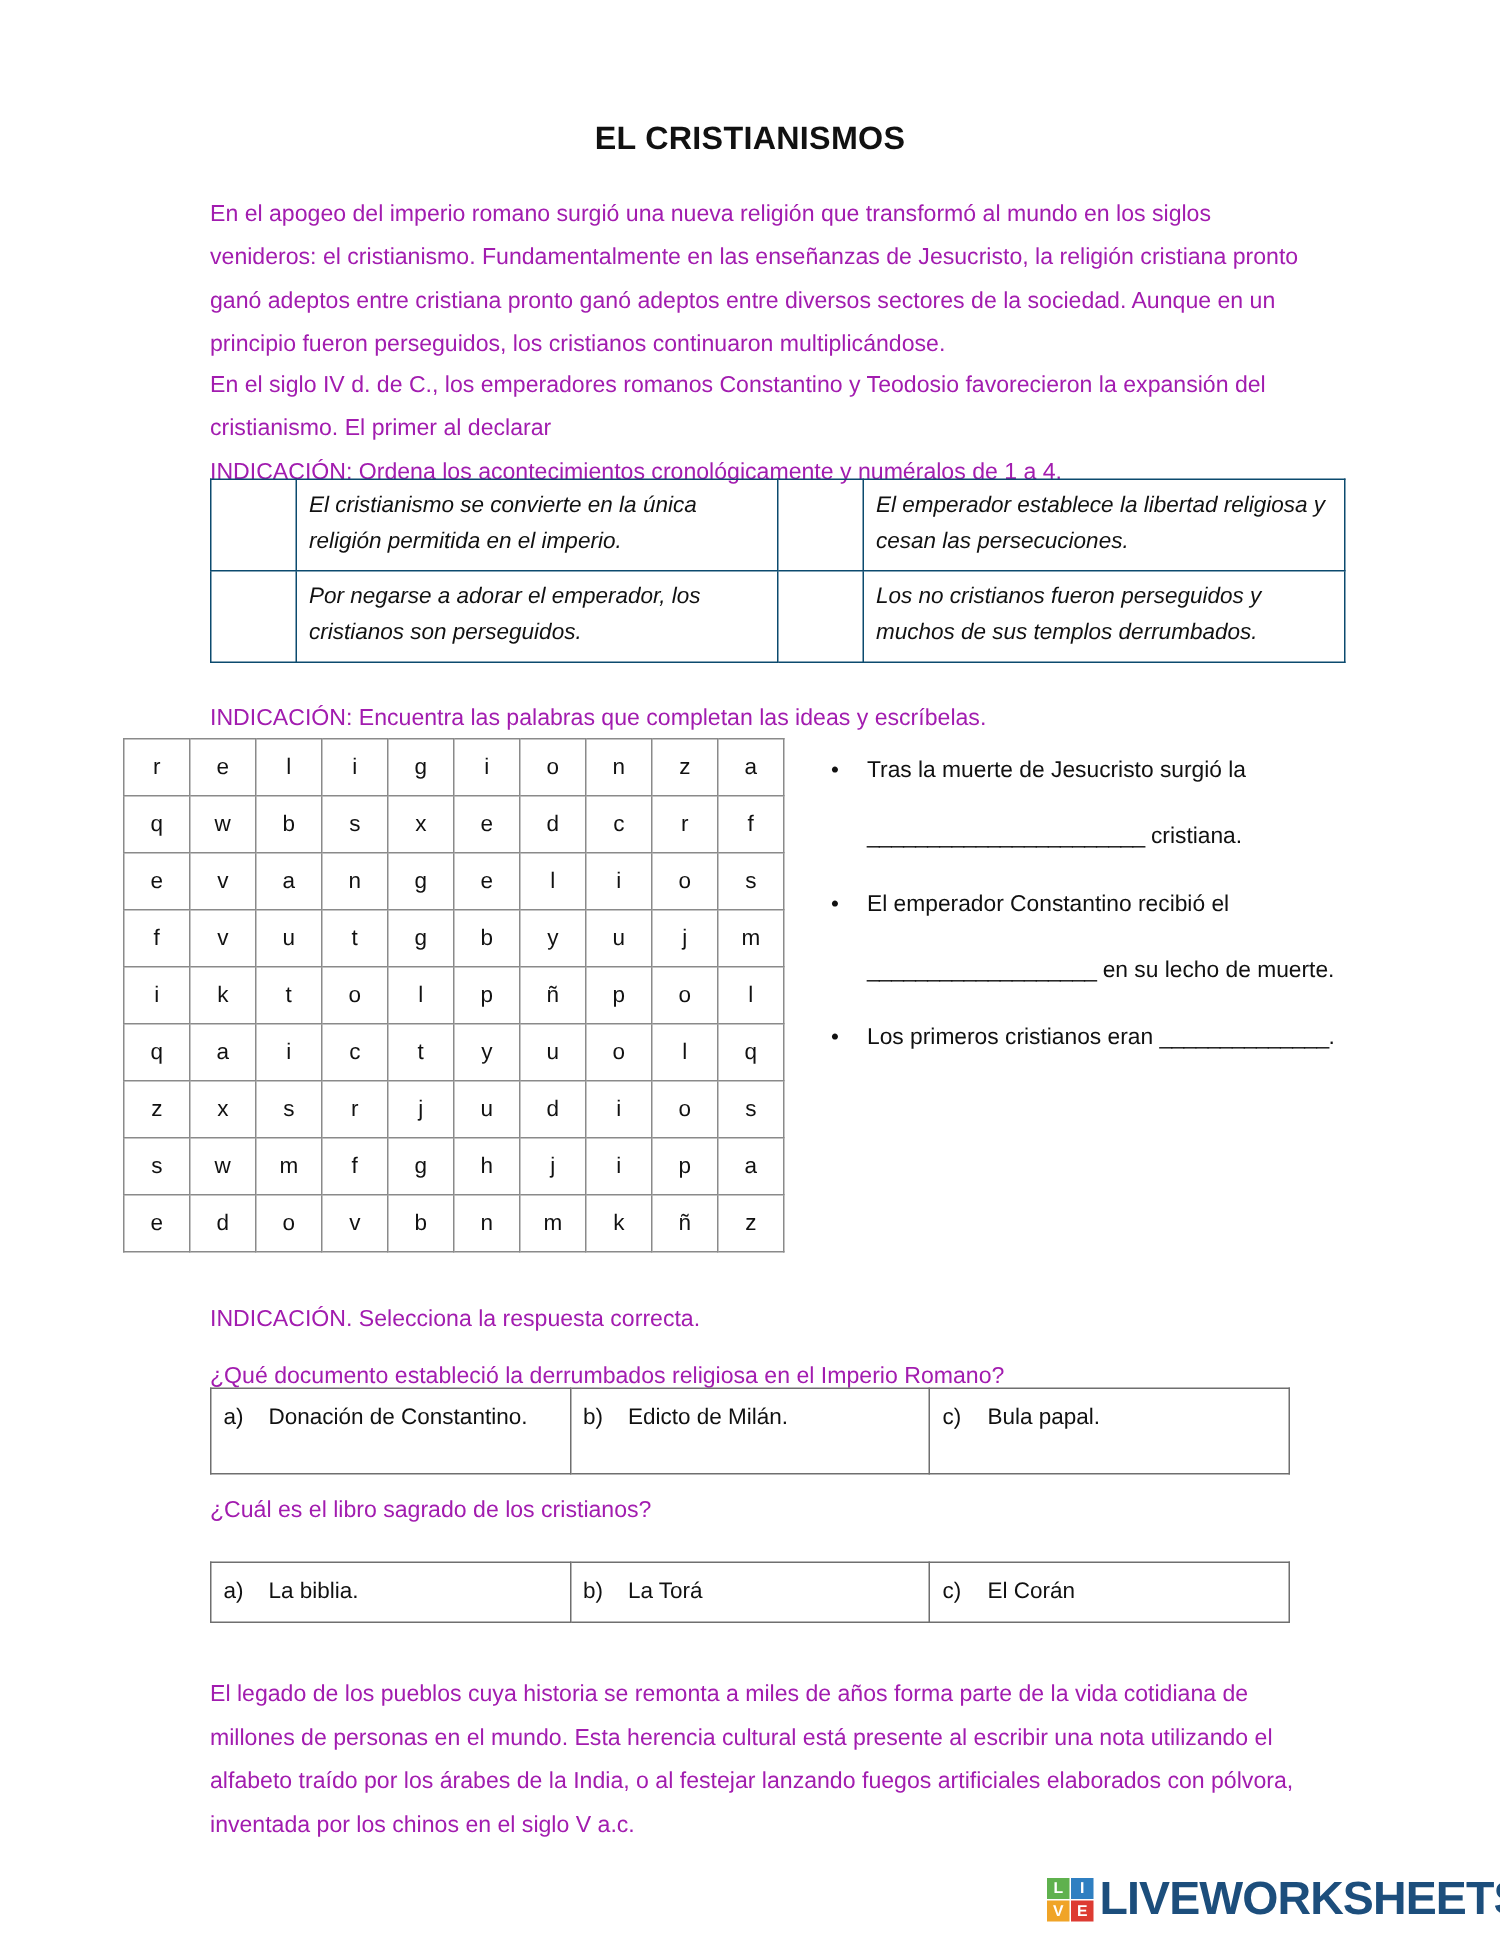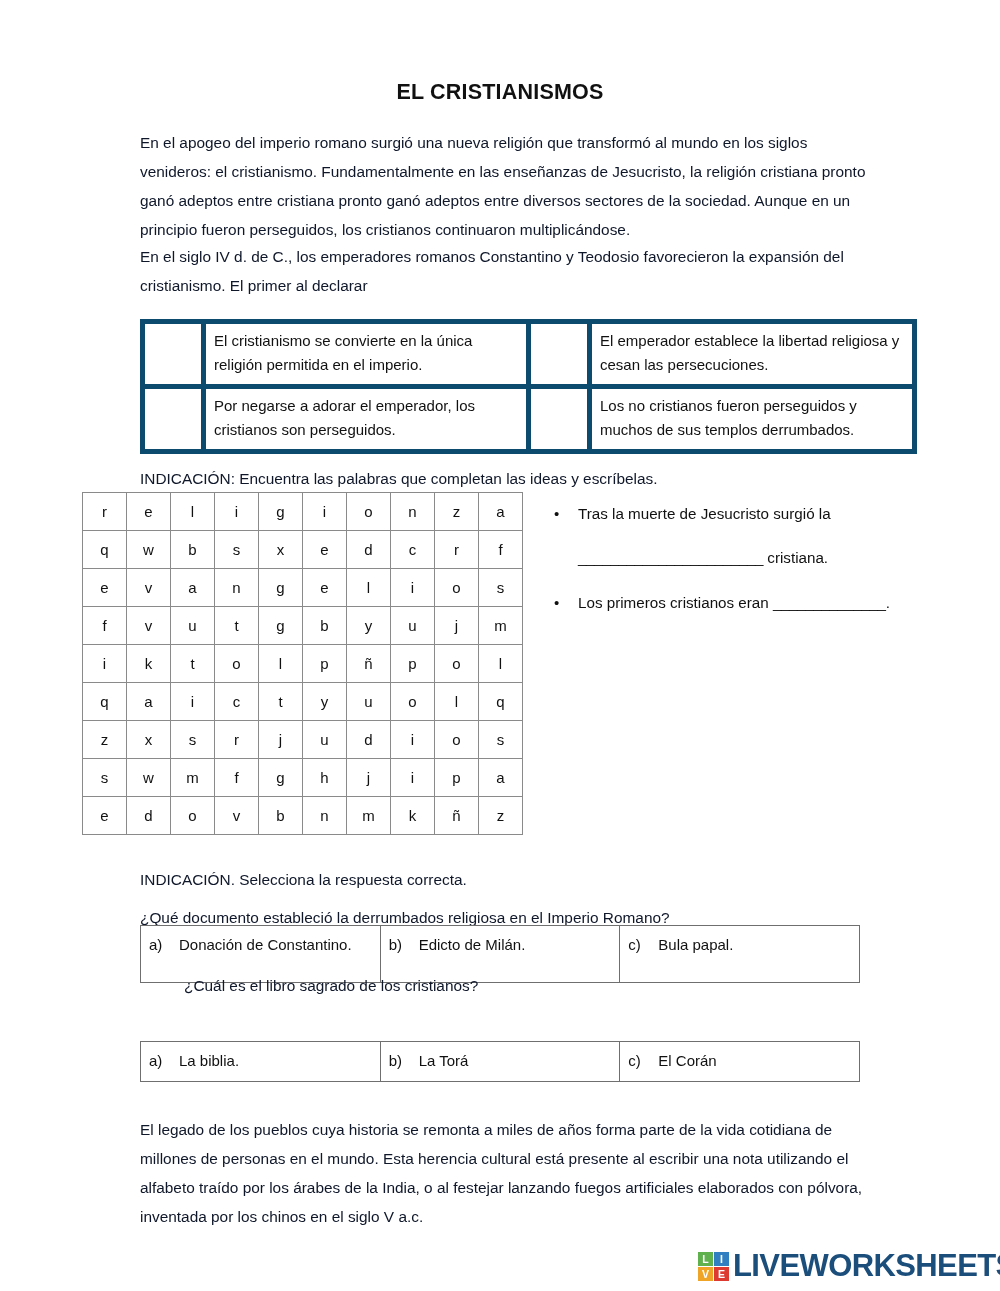--- a/index.html
+++ b/index.html
@@ -34,48 +34,49 @@
     color: #111;
   }
 
   
   .para {
     position: absolute;
     left: 140px;
     width: 726px;
     font-size: 15.4px;
     line-height: 29px;
-    color: #0f172a;
+    color: #a21caf;
     text-align: left;
   }
   #para-intro  { top: 113px; }
   #para-siglo  { top: 227px; }
   #ind-orden   { top: 285px; }
   #ind-sopa    { top: 449px; }
   #ind-select  { top: 850px; }
   #q-1         { top: 888px; }
-  #q-2         { top: 956px; margin-left: 44px; }
+  #q-2         { top: 977px; }
   #para-legado { top: 1100px; }
 
   
   .order-table {
     position: absolute;
     left: 140px;
     top: 319px;
     width: 720px;
     border-collapse: collapse;
     table-layout: fixed;
   }
   .order-table td {
-    border: 5px solid #0c4a6e;
+    border: 1px solid #0c4a6e;
     font-size: 15px;
     line-height: 24px;
     padding: 5px 8px 7px 8px;
     vertical-align: top;
     color: #111;
+    font-style: italic;
   }
   .order-table td.numcell {
     width: 56px;
     padding: 0;
   }
   .order-table td.txtcell {
     width: 304px;
   }
 
   
@@ -199,20 +200,21 @@
 <body>
 
 <div class="page">
 
   <h1 class="title">EL CRISTIANISMOS</h1>
 
   <p class="para" id="para-intro">En el apogeo del imperio romano surgió una nueva religión que transformó al mundo en los siglos venideros: el cristianismo. Fundamentalmente en las enseñanzas de Jesucristo, la religión cristiana pronto ganó adeptos entre cristiana pronto ganó adeptos entre diversos sectores de la sociedad. Aunque en un principio fueron perseguidos, los cristianos continuaron multiplicándose.</p>
 
   <p class="para" id="para-siglo">En el siglo IV d. de C., los emperadores romanos Constantino y Teodosio favorecieron la expansión del cristianismo. El primer al declarar</p>
 
+  <p class="para" id="ind-orden">INDICACIÓN: Ordena los acontecimientos cronológicamente y numéralos de 1 a 4.</p>
 
   <table class="order-table">
     <tbody>
       <tr>
         <td class="numcell"></td>
         <td class="txtcell">El cristianismo se convierte en la única religión permitida en el imperio.</td>
         <td class="numcell"></td>
         <td class="txtcell">El emperador establece la libertad religiosa y cesan las persecuciones.</td>
       </tr>
       <tr>
@@ -338,20 +340,24 @@
         </tr>
       </tbody>
   </table>
 
   <ul class="bullets">
     <li>
       <span>Tras la muerte de Jesucristo surgió la</span><br>
       <span class="blank">_______________________</span><span> cristiana.</span>
     </li>
     <li>
+      <span>El emperador Constantino recibió el</span><br>
+      <span class="blank">___________________</span><span> en su lecho de muerte.</span>
+    </li>
+    <li>
       <span>Los primeros cristianos eran </span><span class="blank">______________</span><span>.</span>
     </li>
   </ul>
 
   <p class="para" id="ind-select">INDICACIÓN. Selecciona la respuesta correcta.</p>
 
   <p class="para" id="q-1">¿Qué documento estableció la derrumbados religiosa en el Imperio Romano?</p>
 
   <table class="mc-table" id="mc-1">
     <tbody>

